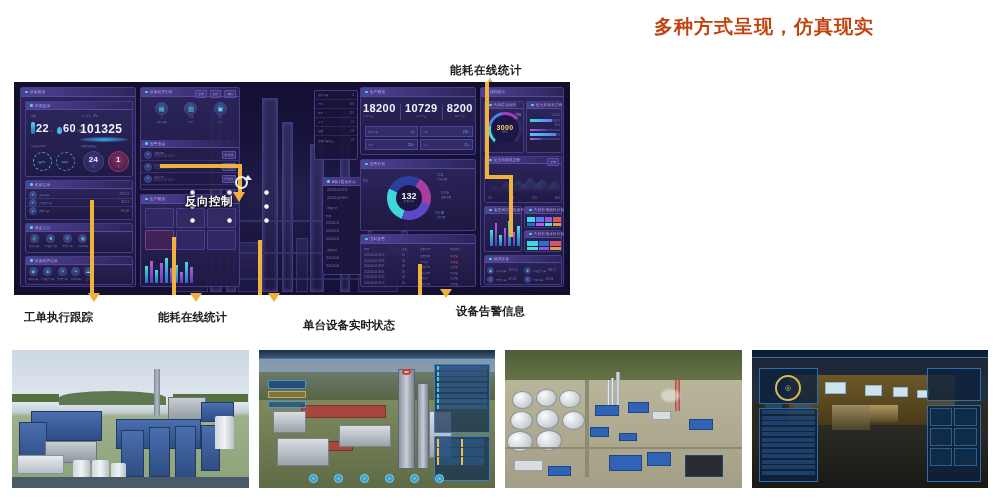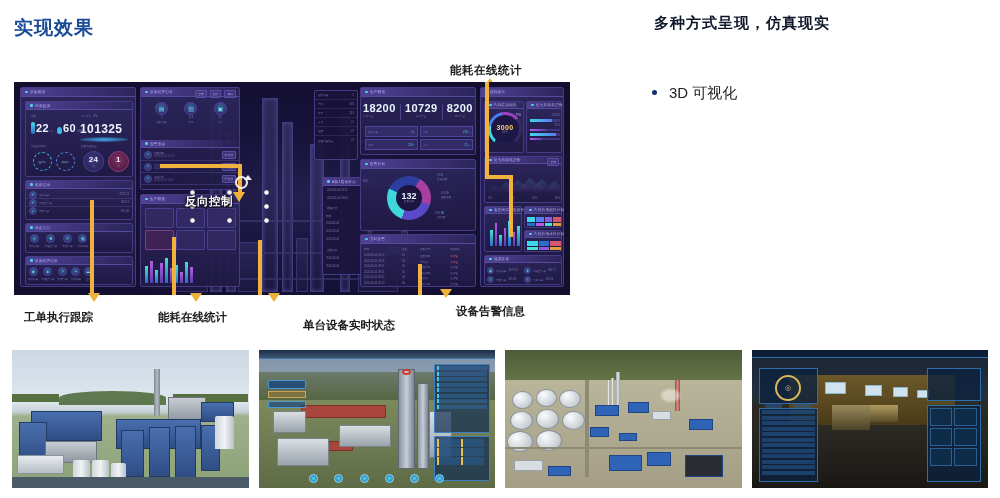--- a/index.html
+++ b/index.html
@@ -11,21 +11,21 @@
   }
   .page { position: relative; width: 1000px; height: 498px; background:#fff; }
 
   
   .h-left {
     position:absolute; left:14px; top:15px;
     font-size:19px; font-weight:bold; color:#1a4b96; letter-spacing:1px;
   }
   .h-right {
     position:absolute; left:654px; top:14px;
-    font-size:15px; font-weight:bold; color:#0f172a; letter-spacing:1px;
+    font-size:19px; font-weight:bold; color:#c2410c; letter-spacing:1px;
   }
 
   
   .bullets { position:absolute; left:652px; top:78px; width:330px; }
   .bullet-row { display:flex; align-items:center; height:28px; }
   .bullet-dot {
     width:5px; height:5px; border-radius:50%; background:#12306e;
     margin-right:12px; flex:0 0 auto;
   }
   .bullet-text { font-size:15px; color:#222; line-height:1; }
@@ -231,28 +231,23 @@
   .s4-hud{position:absolute;background:rgba(12,34,62,.80);border:1px solid #2f6ea8;}
   .s4-row{height:4px;margin:1.5px 2px;background:rgba(40,96,156,.5);}
   .s4-cell{background:rgba(14,44,74,.9);border:1px solid #2a5f93;}
   .s4-topbar{position:absolute;left:0;top:0;width:100%;height:8px;background:linear-gradient(180deg,rgba(8,28,54,.9),rgba(8,28,54,.6));border-bottom:1px solid #2f6ea8;}
 </style>
 </head>
 <body>
 
 <div class="page">
 
-  <div class="h-left">实现效果</div>
   <div class="h-right">多种方式呈现，仿真现实</div>
 
   <div class="bullets">
-    <div class="bullet-row">
-      <span class="bullet-dot"></span>
-      <span class="bullet-text">3D 可视化</span>
-    </div>
   </div>
 
   <div class="callout-txt" style="left:450px; top:63px;">能耗在线统计</div>
   <div class="arrow-up" style="left:484px; top:78px;"></div>
   <div class="arrow-stem" style="left:487px; top:85px; height:5px;"></div>
 
   <div class="dash-wrap">
     <div class="dash">
 
       <div class="plant">

